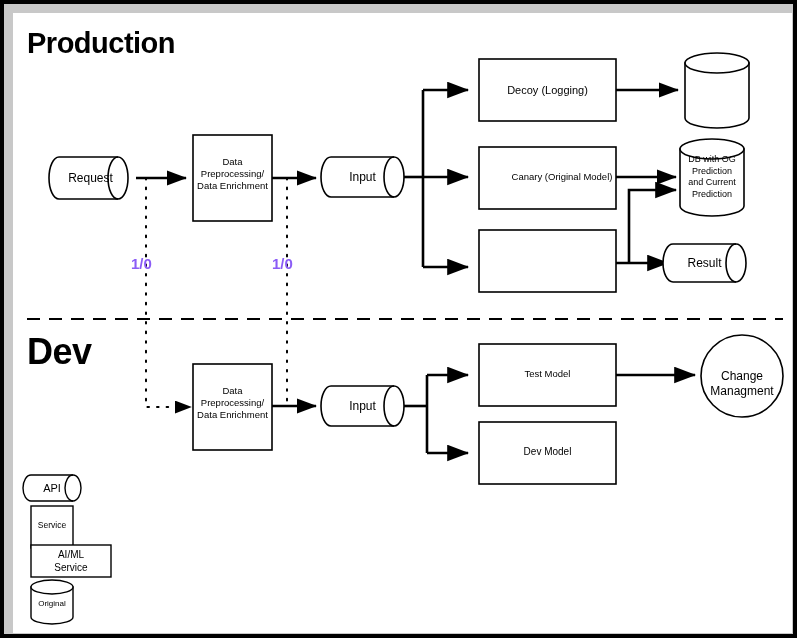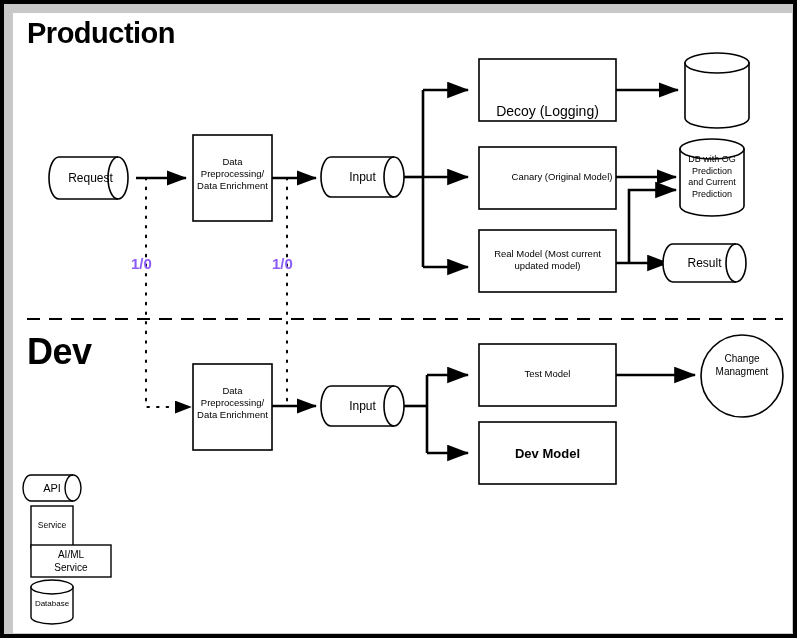--- a/index.html
+++ b/index.html
@@ -40,21 +40,21 @@
     top: 0;
     display: block;
   }
   .heading {
     position: absolute;
     font-weight: bold;
     color: #000000;
     white-space: nowrap;
     letter-spacing: -0.5px;
   }
-  #title-production { left: 14px; top: 4px; font-size: 29px; }
+  #title-production { left: 14px; top: 14px; font-size: 29px; }
   #title-dev { left: 14px; top: 318px; font-size: 36px; }
   .label-10 {
     position: absolute;
     font-weight: bold;
     font-size: 15px;
     color: #8b5cf6;
     white-space: nowrap;
   }
   .node-text {
     position: absolute;
@@ -177,26 +177,24 @@
       <div class="heading" id="title-dev">Dev</div>
 
       <div class="node-text" style="left:46px; top:158px; width:63px; font-size:12px;">Request</div>
 
       <div class="node-text" style="left:180px; top:143px; width:79px; font-size:9.5px;">Data
 Preprocessing/
 Data Enrichment</div>
 
       <div class="node-text" style="left:318px; top:157px; width:63px; font-size:12px;">Input</div>
 
-      <div class="node-text" style="left:466px; top:70px; width:137px; font-size:14px;margin-top:20px;">Decoy (Logging)</div>
+      <div class="node-text" style="left:466px; top:70px; width:137px; font-size:11px;">Decoy (Logging)</div>
 
       <div class="node-text" style="left:466px; top:158px; width:166px; font-size:9.5px;">Canary (Original Model)</div>
 
-      <div class="node-text" style="left:466px; top:235px; width:137px; font-size:9.5px;">Real Model (Most current
-updated model)</div>
 
 
       <div class="node-text" style="left:664px; top:141px; width:70px; font-size:9px;">DB with OG
 Prediction
 and Current
 Prediction</div>
 
       <div class="node-text" style="left:660px; top:243px; width:63px; font-size:12px;">Result</div>
 
       <div class="label-10" style="left:118px; top:242px;">1/0</div>
@@ -204,29 +202,29 @@
       <div class="label-10" style="left:259px; top:242px;">1/0</div>
 
       <div class="node-text" style="left:180px; top:372px; width:79px; font-size:9.5px;">Data
 Preprocessing/
 Data Enrichment</div>
 
       <div class="node-text" style="left:318px; top:386px; width:63px; font-size:12px;">Input</div>
 
       <div class="node-text" style="left:466px; top:355px; width:137px; font-size:9.5px;text-align:center;">Test Model</div>
 
-      <div class="node-text" style="left:466px; top:433px; width:137px; font-size:13px;font-weight:bold;">Dev Model</div>
-
-      <div class="node-text" style="left:694px; top:340px; width:70px; font-size:10px;">Change
+      <div class="node-text" style="left:466px; top:433px; width:137px; font-size:10px;">Dev Model</div>
+
+      <div class="node-text" style="left:694px; top:356px; width:70px; font-size:12px;">Change
 Managment</div>
 
       <div class="node-text" style="left:18px; top:468px; width:42px; font-size:11px;">API</div>
 
       <div class="node-text" style="left:18px; top:507px; width:42px; font-size:8.5px;">Service</div>
 
       <div class="node-text" style="left:18px; top:536px; width:80px; font-size:10px;">AI/ML
 Service</div>
 
-      <div class="node-text" style="left:18px; top:586px; width:42px; font-size:8px;">Database</div>
+      <div class="node-text" style="left:18px; top:586px; width:42px; font-size:8px;">Original</div>
 
     </div>
   </div>
 </div>
 
 </body></html>

